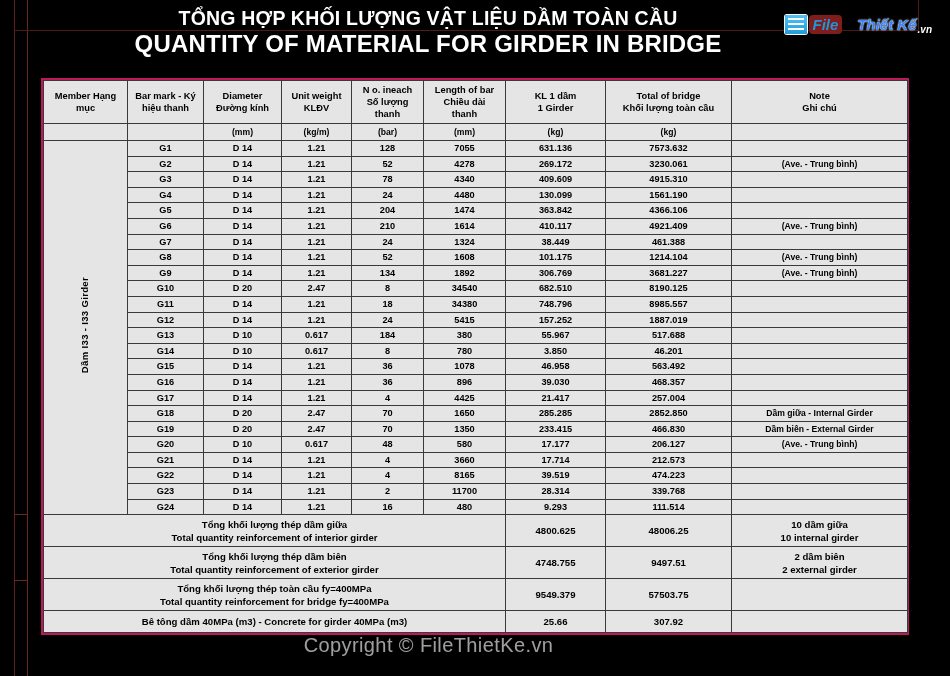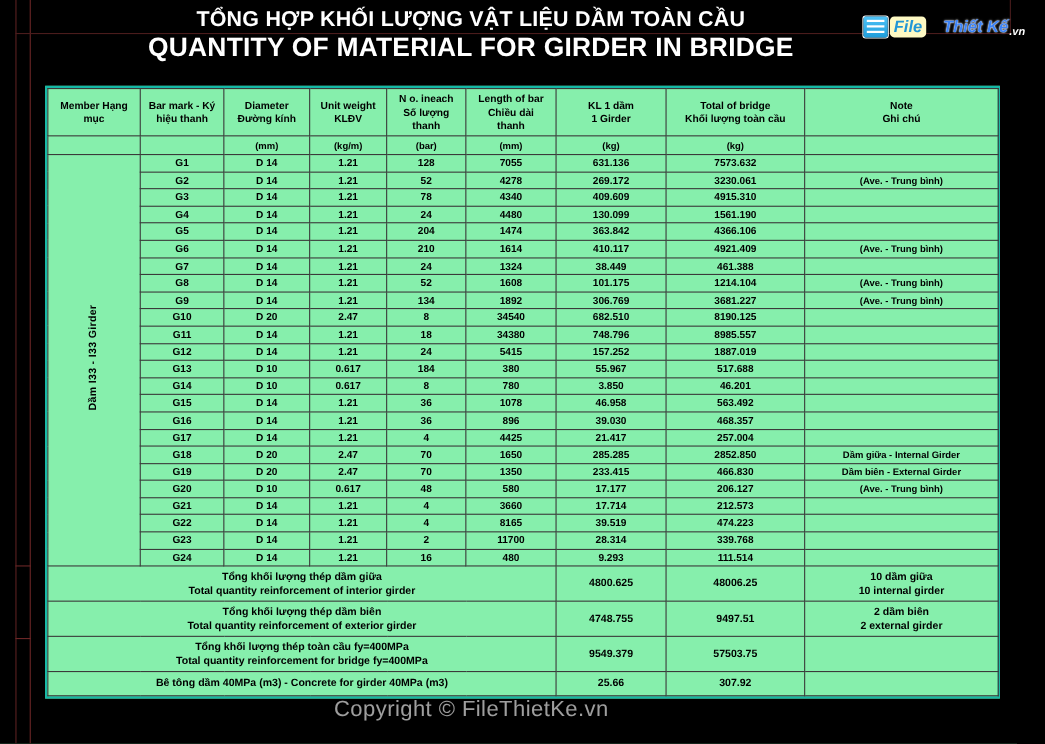--- a/index.html
+++ b/index.html
@@ -89,21 +89,21 @@
   .logo-book:before {
     content: "";
     position: absolute;
     left: 3px; top: 3px; right: 3px; bottom: 3px;
     background:
       linear-gradient(#ffffff,#ffffff) 0 0/100% 2px no-repeat,
       linear-gradient(#ffffff,#ffffff) 0 5px/100% 2px no-repeat,
       linear-gradient(#ffffff,#ffffff) 0 10px/100% 2px no-repeat;
   }
   .logo-file {
-    background: #fef9c3;
+    background: #7f1d1d;
     color: #2196d6;
     font-size: 15px;
     font-weight: bold;
     font-style: italic;
     padding: 1px 4px;
     border-radius: 4px;
     line-height: 17px;
   }
   .logo-thietke {
     color: #3b82f6;
@@ -123,22 +123,22 @@
     margin-left: 1px;
     align-self: flex-end;
     margin-bottom: 1px;
   }
 
   
   .sheet {
     position: absolute;
     left: 41px; top: 78px;
     width: 868px;
-    background: #86efac;
-    border: 2px solid #14b8a6;
+    background: #e5e5e5;
+    border: 2px solid #be185d;
     box-sizing: border-box;
   }
   table.qty {
     border-collapse: collapse;
     width: 100%;
     table-layout: fixed;
   }
   table.qty td, table.qty th {
     border: 1px solid #3a3a3a;
     padding: 0;

